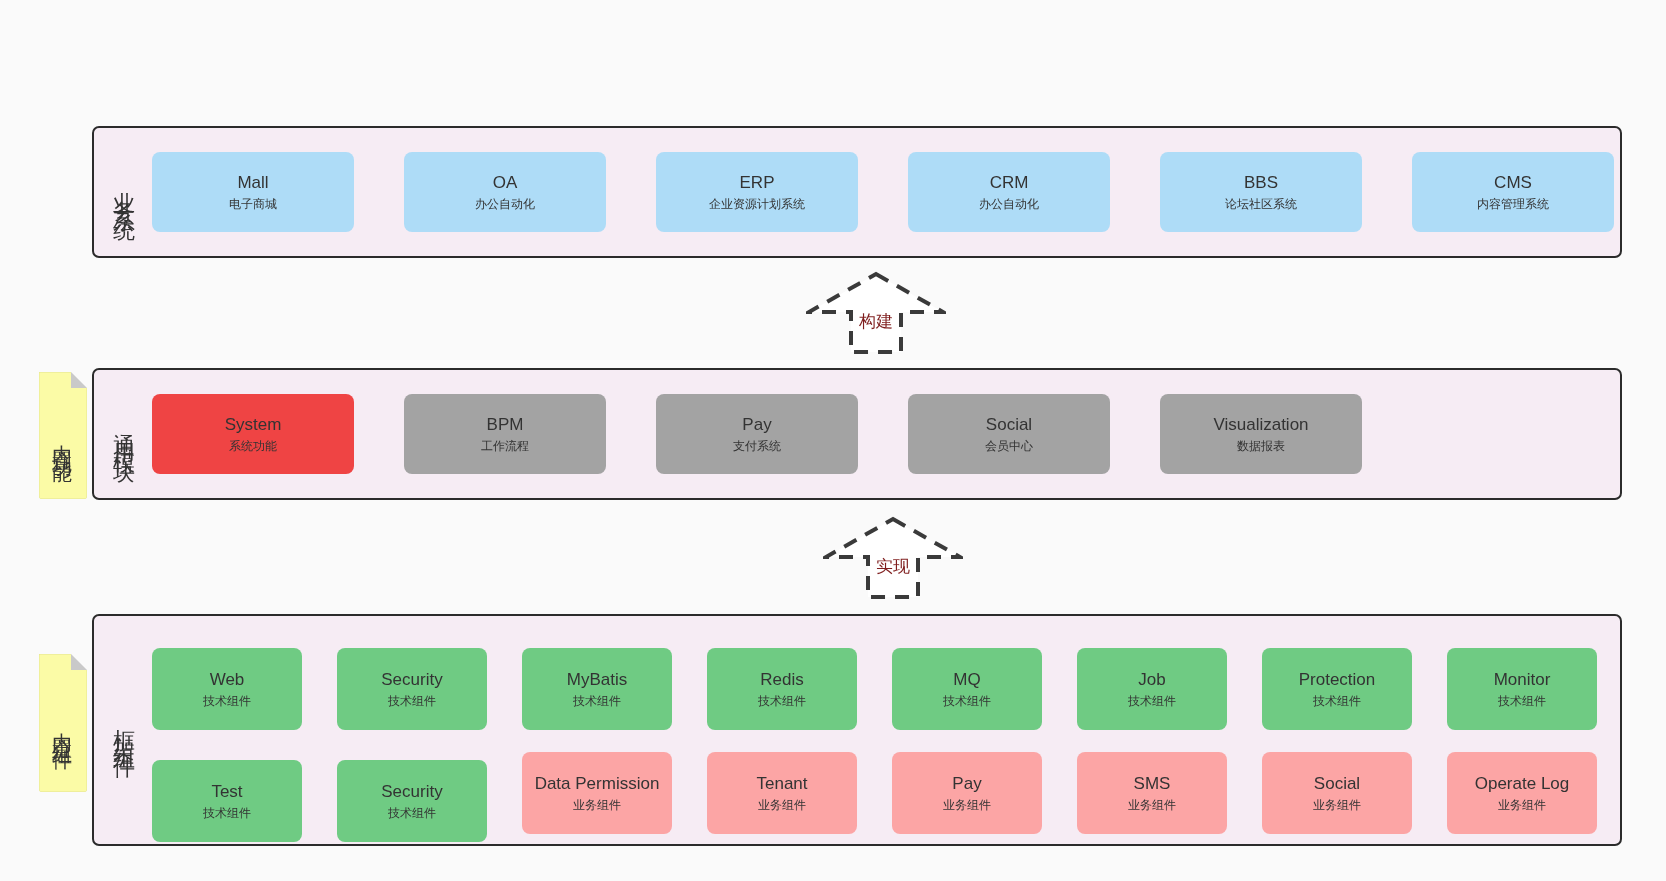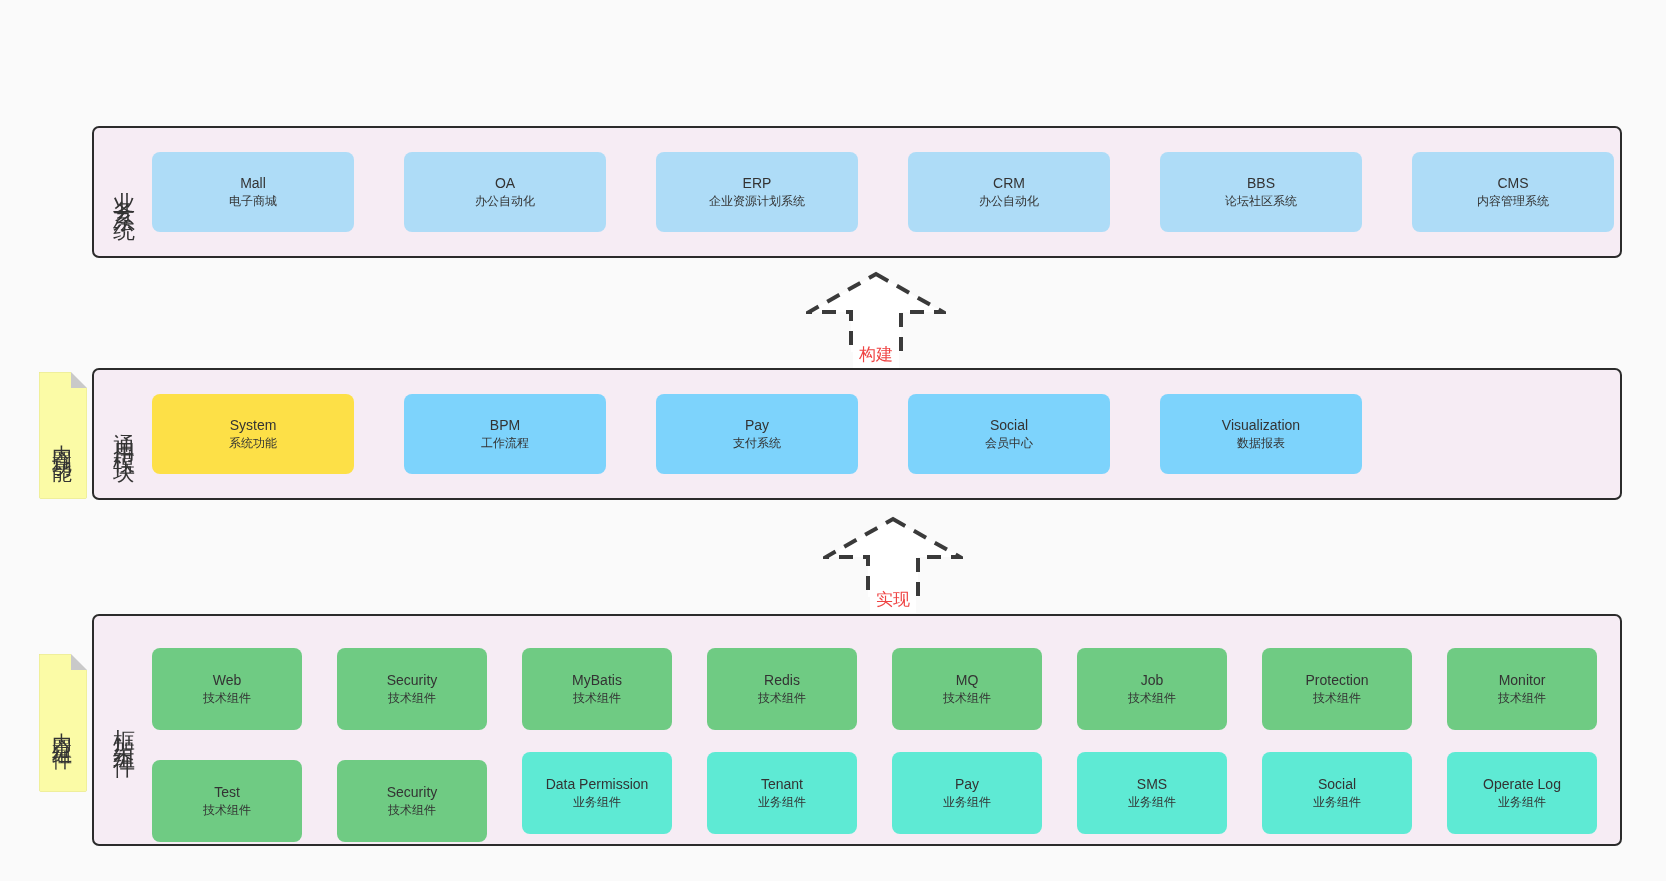--- a/index.html
+++ b/index.html
@@ -11,27 +11,27 @@
   #layer-modules{top:368px;height:132px;}
   #layer-framework{top:614px;height:232px;}
 
   .vlabel{position:absolute;left:15px;top:50%;transform:translateY(-50%);
     writing-mode:vertical-rl;text-orientation:upright;
     font-size:22px;letter-spacing:9px;color:#333;white-space:nowrap;}
 
   .box-row{position:absolute;left:58px;top:0;height:100%;display:flex;align-items:center;gap:50px;}
   .box{width:202px;height:80px;border-radius:8px;display:flex;flex-direction:column;
     align-items:center;justify-content:center;text-align:center;line-height:1.45;}
-  .box .en{font-size:14px;}
+  .box .en{font-size:17px;}
   .box .zh{font-size:12px;}
   .blue{background:#aedcf7;}
-  .red{background:#fde047;}
-  .pink{background:#7dd3fc;}
+  .red{background:#ef4444;}
+  .pink{background:#a3a3a3;}
   .green{background:#6fcb83;margin-top:8px;}
-  .green-light{background:#5eead4;}
+  .green-light{background:#fca5a5;}
 
   
   .fw-rows{position:absolute;left:58px;top:24px;display:flex;flex-direction:column;gap:22px;}
   .fw-row{display:flex;gap:35px;}
   .fw-row .box{width:150px;height:82px;padding:0 4px;box-sizing:border-box;}
 
   
   .sticky{position:absolute;left:39px;width:48px;background:#fbfba6;
     border-radius:0 0 3px 3px;box-shadow:0 0 0 0.5px #e4e48f inset;}
   .sticky::before{content:"";position:absolute;top:0;right:0;width:0;height:0;
@@ -39,21 +39,21 @@
   #sticky-modules{top:372px;height:127px;}
   #sticky-framework{top:654px;height:138px;}
   .sticky .stext{position:absolute;left:50%;top:54%;transform:translate(-50%,-50%);
     writing-mode:vertical-rl;text-orientation:upright;font-size:20px;letter-spacing:6px;color:#333;white-space:nowrap;}
 
   
   .arrow{position:absolute;width:140px;height:84px;}
   #arrow-build{left:806px;top:271px;}
   #arrow-implement{left:823px;top:516px;}
   .arrow-label{position:absolute;transform:translateX(-50%);background:#ffffff;
-    padding:2px 6px;font-size:17px;color:#ef4444;white-space:nowrap;margin-top:33px;}
+    padding:2px 6px;font-size:17px;color:#7f1d1d;white-space:nowrap;}
   #arrow-build-label{left:876px;top:308px;}
   #arrow-implement-label{left:893px;top:553px;}
 </style>
 </head>
 <body>
 
 <div class="canvas">
 
   <div class="panel" id="layer-business">
     <div class="vlabel">业务系统</div>

